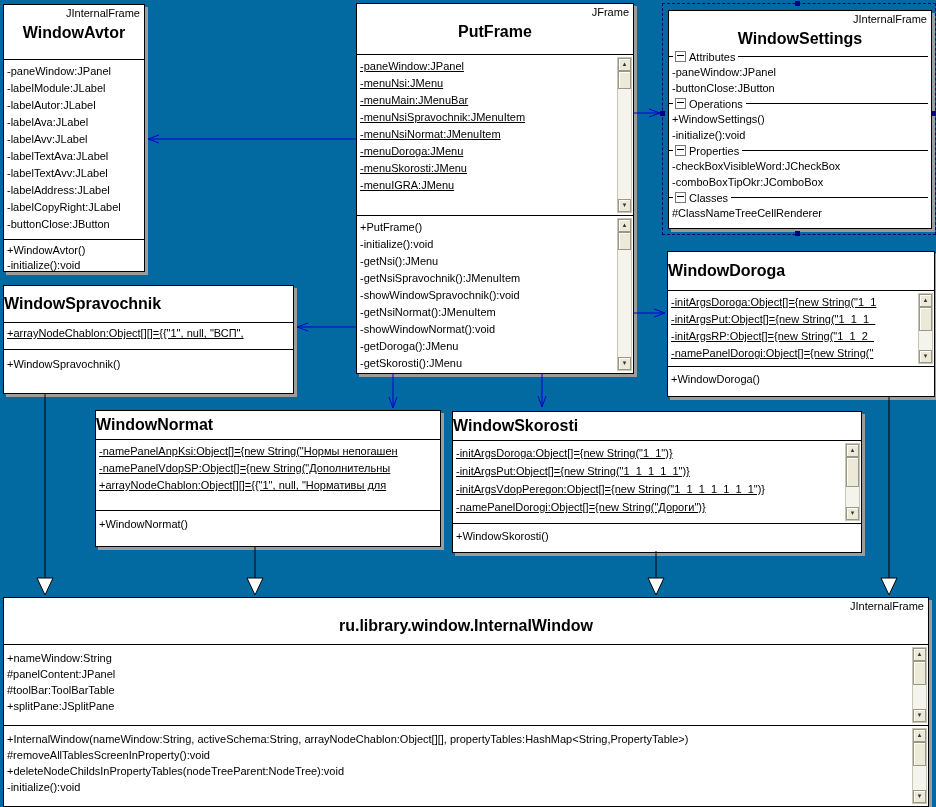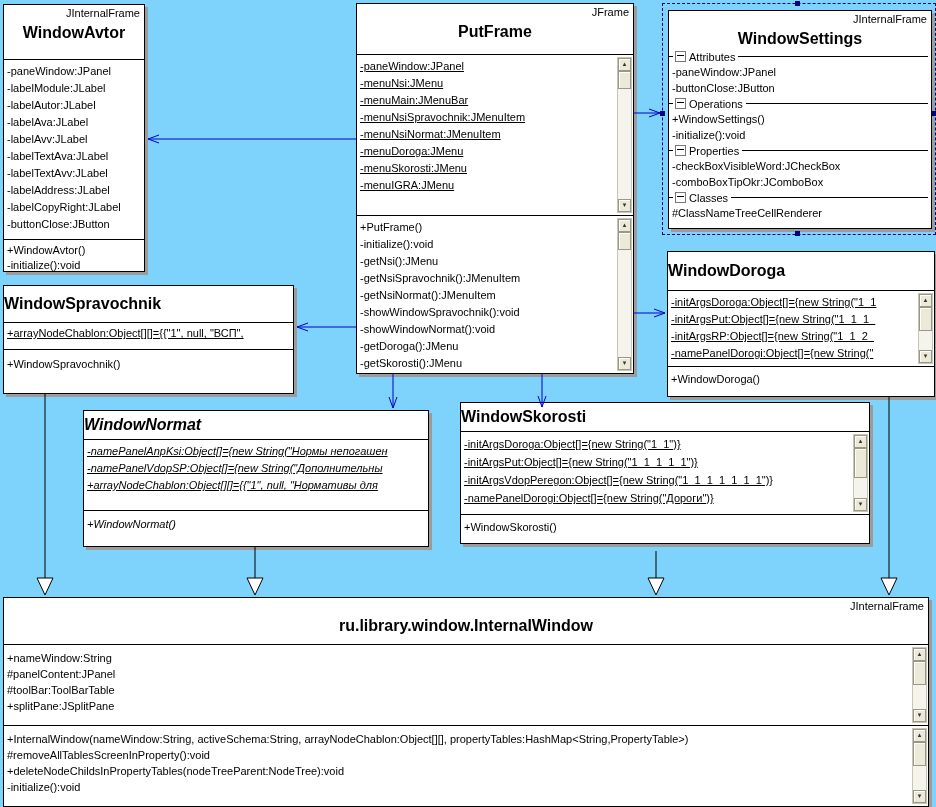--- a/index.html
+++ b/index.html
@@ -1,16 +1,16 @@
 <!DOCTYPE html>
 <html><head>
 <meta charset="utf-8">
 <style>
   html,body{margin:0;padding:0;background:#fff;}
-  #canvas{position:relative;width:936px;height:807px;background:#7dd3fc;overflow:hidden;
+  #canvas{position:relative;width:936px;height:807px;background:#0369a1;overflow:hidden;
           font-family:"Liberation Sans",sans-serif;font-size:11px;color:#000;}
 
   
   .uml-class{position:absolute;background:#fff;border:1px solid #000;
              box-shadow:3px 3px 0 #9c9c9c;display:flex;flex-direction:column;z-index:2;}
   .hdr{flex:none;}
   .stereo{text-align:right;padding:2px 4px 0 4px;height:14px;line-height:13px;}
   .cname{text-align:center;font-weight:bold;font-size:16px;padding-top:3px;}
   .hdr-center{flex:none;display:flex;align-items:center;justify-content:flex-start;}
   .hdr-center .cname{padding-top:0;}
@@ -109,22 +109,22 @@
         <div class="sbsp"></div>
         <div class="sbb"><span>▾</span></div>
       </div>
     </div>
     <div class="sec grow">
       <div class="memberlist">
           <div class="member">+PutFrame()</div>
           <div class="member">-initialize():void</div>
           <div class="member">-getNsi():JMenu</div>
           <div class="member">-getNsiSpravochnik():JMenuItem</div>
+          <div class="member">-showWindowSpravochnik():void</div>
           <div class="member">-getNsiNormat():JMenuItem</div>
-          <div class="member">-showWindowSpravochnik():void</div>
           <div class="member">-showWindowNormat():void</div>
           <div class="member">-getDoroga():JMenu</div>
           <div class="member">-getSkorosti():JMenu</div>
         </div>
       <div class="sb">
         <div class="sbb"><span>▴</span></div>
         <div class="sbt" style="height:16px;"></div>
         <div class="sbsp"></div>
         <div class="sbb"><span>▾</span></div>
       </div>
@@ -220,39 +220,39 @@
         <div class="sbb"><span>▾</span></div>
       </div>
     </div>
     <div class="sec grow">
       <div class="memberlist" style="padding-top:4px;">
           <div class="member">+WindowDoroga()</div>
         </div>
     </div>
   </div>
 
-  <div class="uml-class" style="left:83px;top:410px;width:344px;height:135px;font-style:italic;">
+  <div class="uml-class" style="left:95px;top:410px;width:344px;height:135px;">
     <div class="hdr-center" style="height:28px;">
       <div class="cname">WindowNormat</div>
     </div>
     <div class="sec" style="height:70px;">
       <div class="memberlist u">
           <div class="member">-namePanelAnpKsi:Object[]={new String("Нормы непогашен</div>
           <div class="member">-namePanelVdopSP:Object[]={new String("Дополнительны</div>
           <div class="member">+arrayNodeChablon:Object[][]={{"1", null, "Нормативы для</div>
         </div>
     </div>
     <div class="sec grow">
       <div class="memberlist" style="padding-top:5px;">
           <div class="member">+WindowNormat()</div>
         </div>
     </div>
   </div>
 
-  <div class="uml-class" style="left:452px;top:402px;width:408px;height:140px;margin-left:8px;">
+  <div class="uml-class" style="left:452px;top:411px;width:408px;height:140px;">
     <div class="hdr-center" style="height:28px;">
       <div class="cname">WindowSkorosti</div>
     </div>
     <div class="sec" style="height:82px;">
       <div class="memberlist u lh18">
           <div class="member">-initArgsDoroga:Object[]={new String("1_1")}</div>
           <div class="member">-initArgsPut:Object[]={new String("1_1_1_1_1")}</div>
           <div class="member">-initArgsVdopPeregon:Object[]={new String("1_1_1_1_1_1_1")}</div>
           <div class="member">-namePanelDorogi:Object[]={new String("Дороги")}</div>
         </div>

